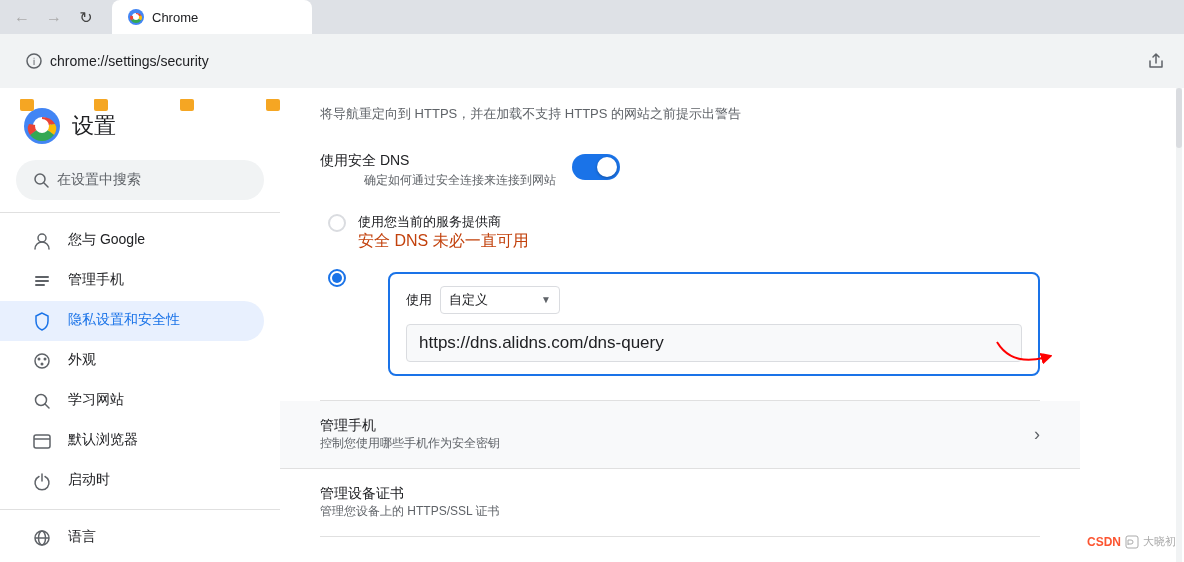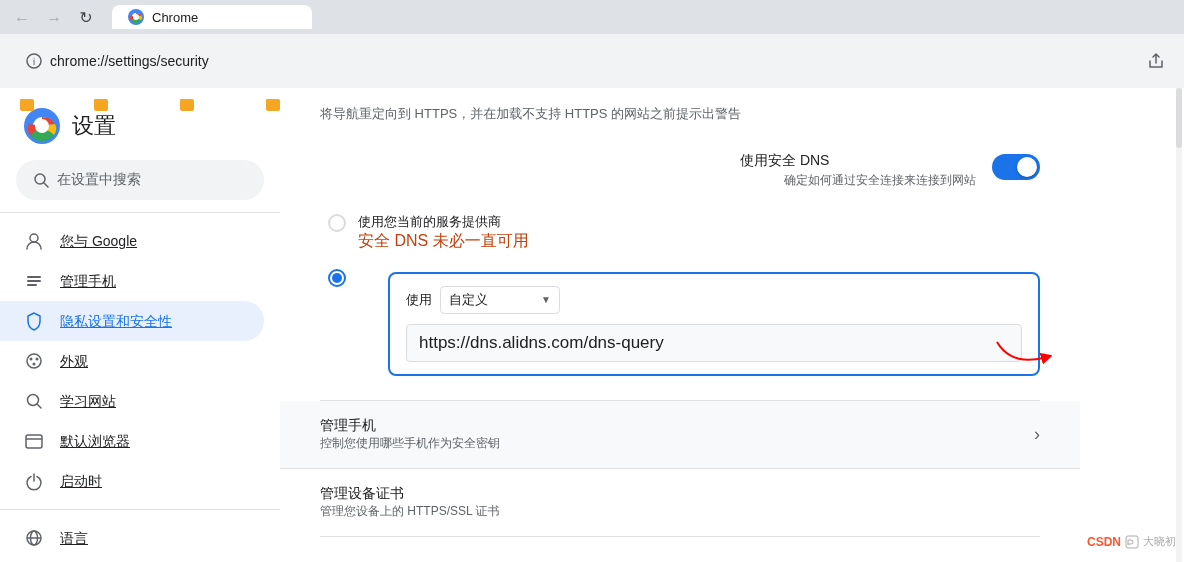--- a/index.html
+++ b/index.html
@@ -35,21 +35,21 @@
       align-items: center;
       justify-content: center;
       font-size: 16px;
       color: #444;
     }
     .nav-btn.disabled { color: #aaa; cursor: default; }
     .tab-active {
       background: #fff;
       border-radius: 8px 8px 0 0;
       padding: 0 16px;
-      height: 24px;
+      height: 34px;
       display: flex;
       align-items: center;
       gap: 8px;
       font-size: 13px;
       color: #202124;
       min-width: 200px;
     }
     .chrome-icon {
       width: 16px;
       height: 16px;
@@ -179,30 +179,29 @@
     }
 
     .sidebar-divider {
       height: 1px;
       background: #e0e0e0;
       margin: 8px 0;
     }
 
     .sidebar-item {
       display: flex;
-      align-items: flex-end;
+      align-items: flex-start;
       gap: 16px;
-      padding: 10px 24px;
+      padding: 10px 32px;
       cursor: pointer;
       font-size: 14px;
       color: #202124;
       border-radius: 0 24px 24px 0;
       margin-right: 16px;
       position: relative;
-      text-decoration: underline;
     }
     .sidebar-item.active {
       background: #e8f0fe;
       color: #1a73e8;
     }
     .sidebar-item.active .sidebar-icon { color: #1a73e8; }
     .sidebar-icon {
       width: 20px;
       height: 20px;
       display: flex;
@@ -244,21 +243,21 @@
       line-height: 1.5;
     }
 
     .setting-row {
       padding: 16px 0;
       border-bottom: 1px solid #e0e0e0;
     }
     .setting-row-header {
       display: flex;
       align-items: flex-start;
-      justify-content: flex-end;
+      justify-content: flex-start;
     }
     .setting-label {
       font-size: 14px;
       color: #202124;
       font-weight: 500;
       margin-bottom: 2px;
     }
     .setting-desc {
       font-size: 12px;
       color: #5f6368;

